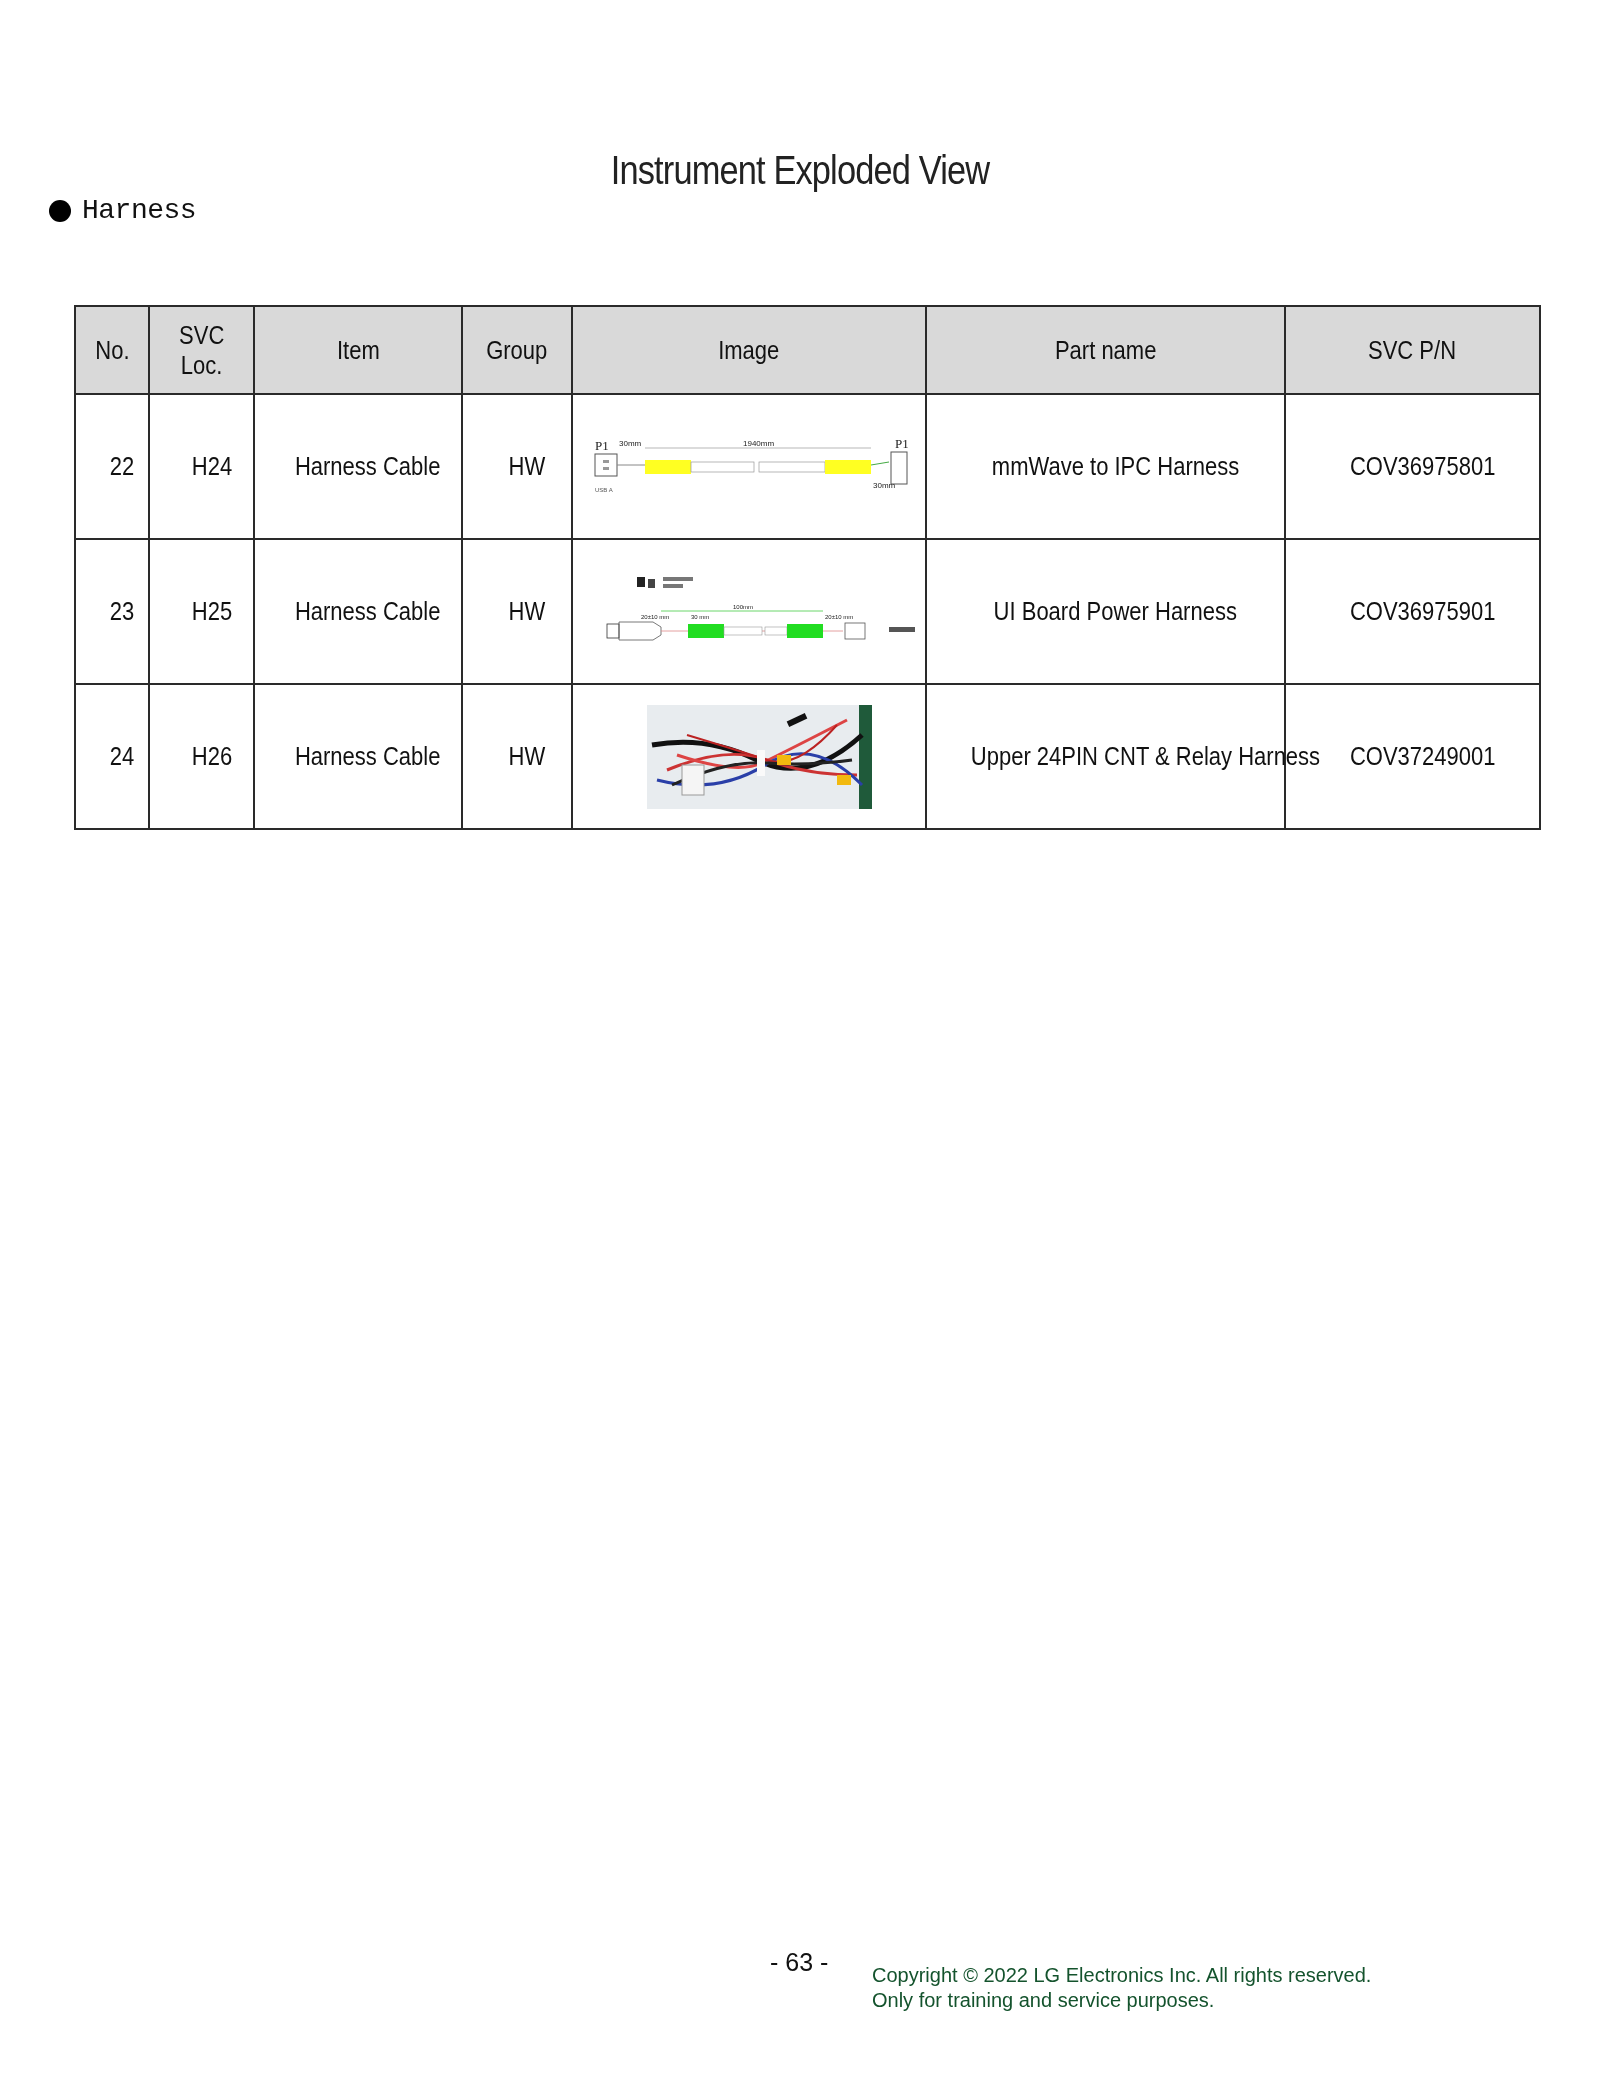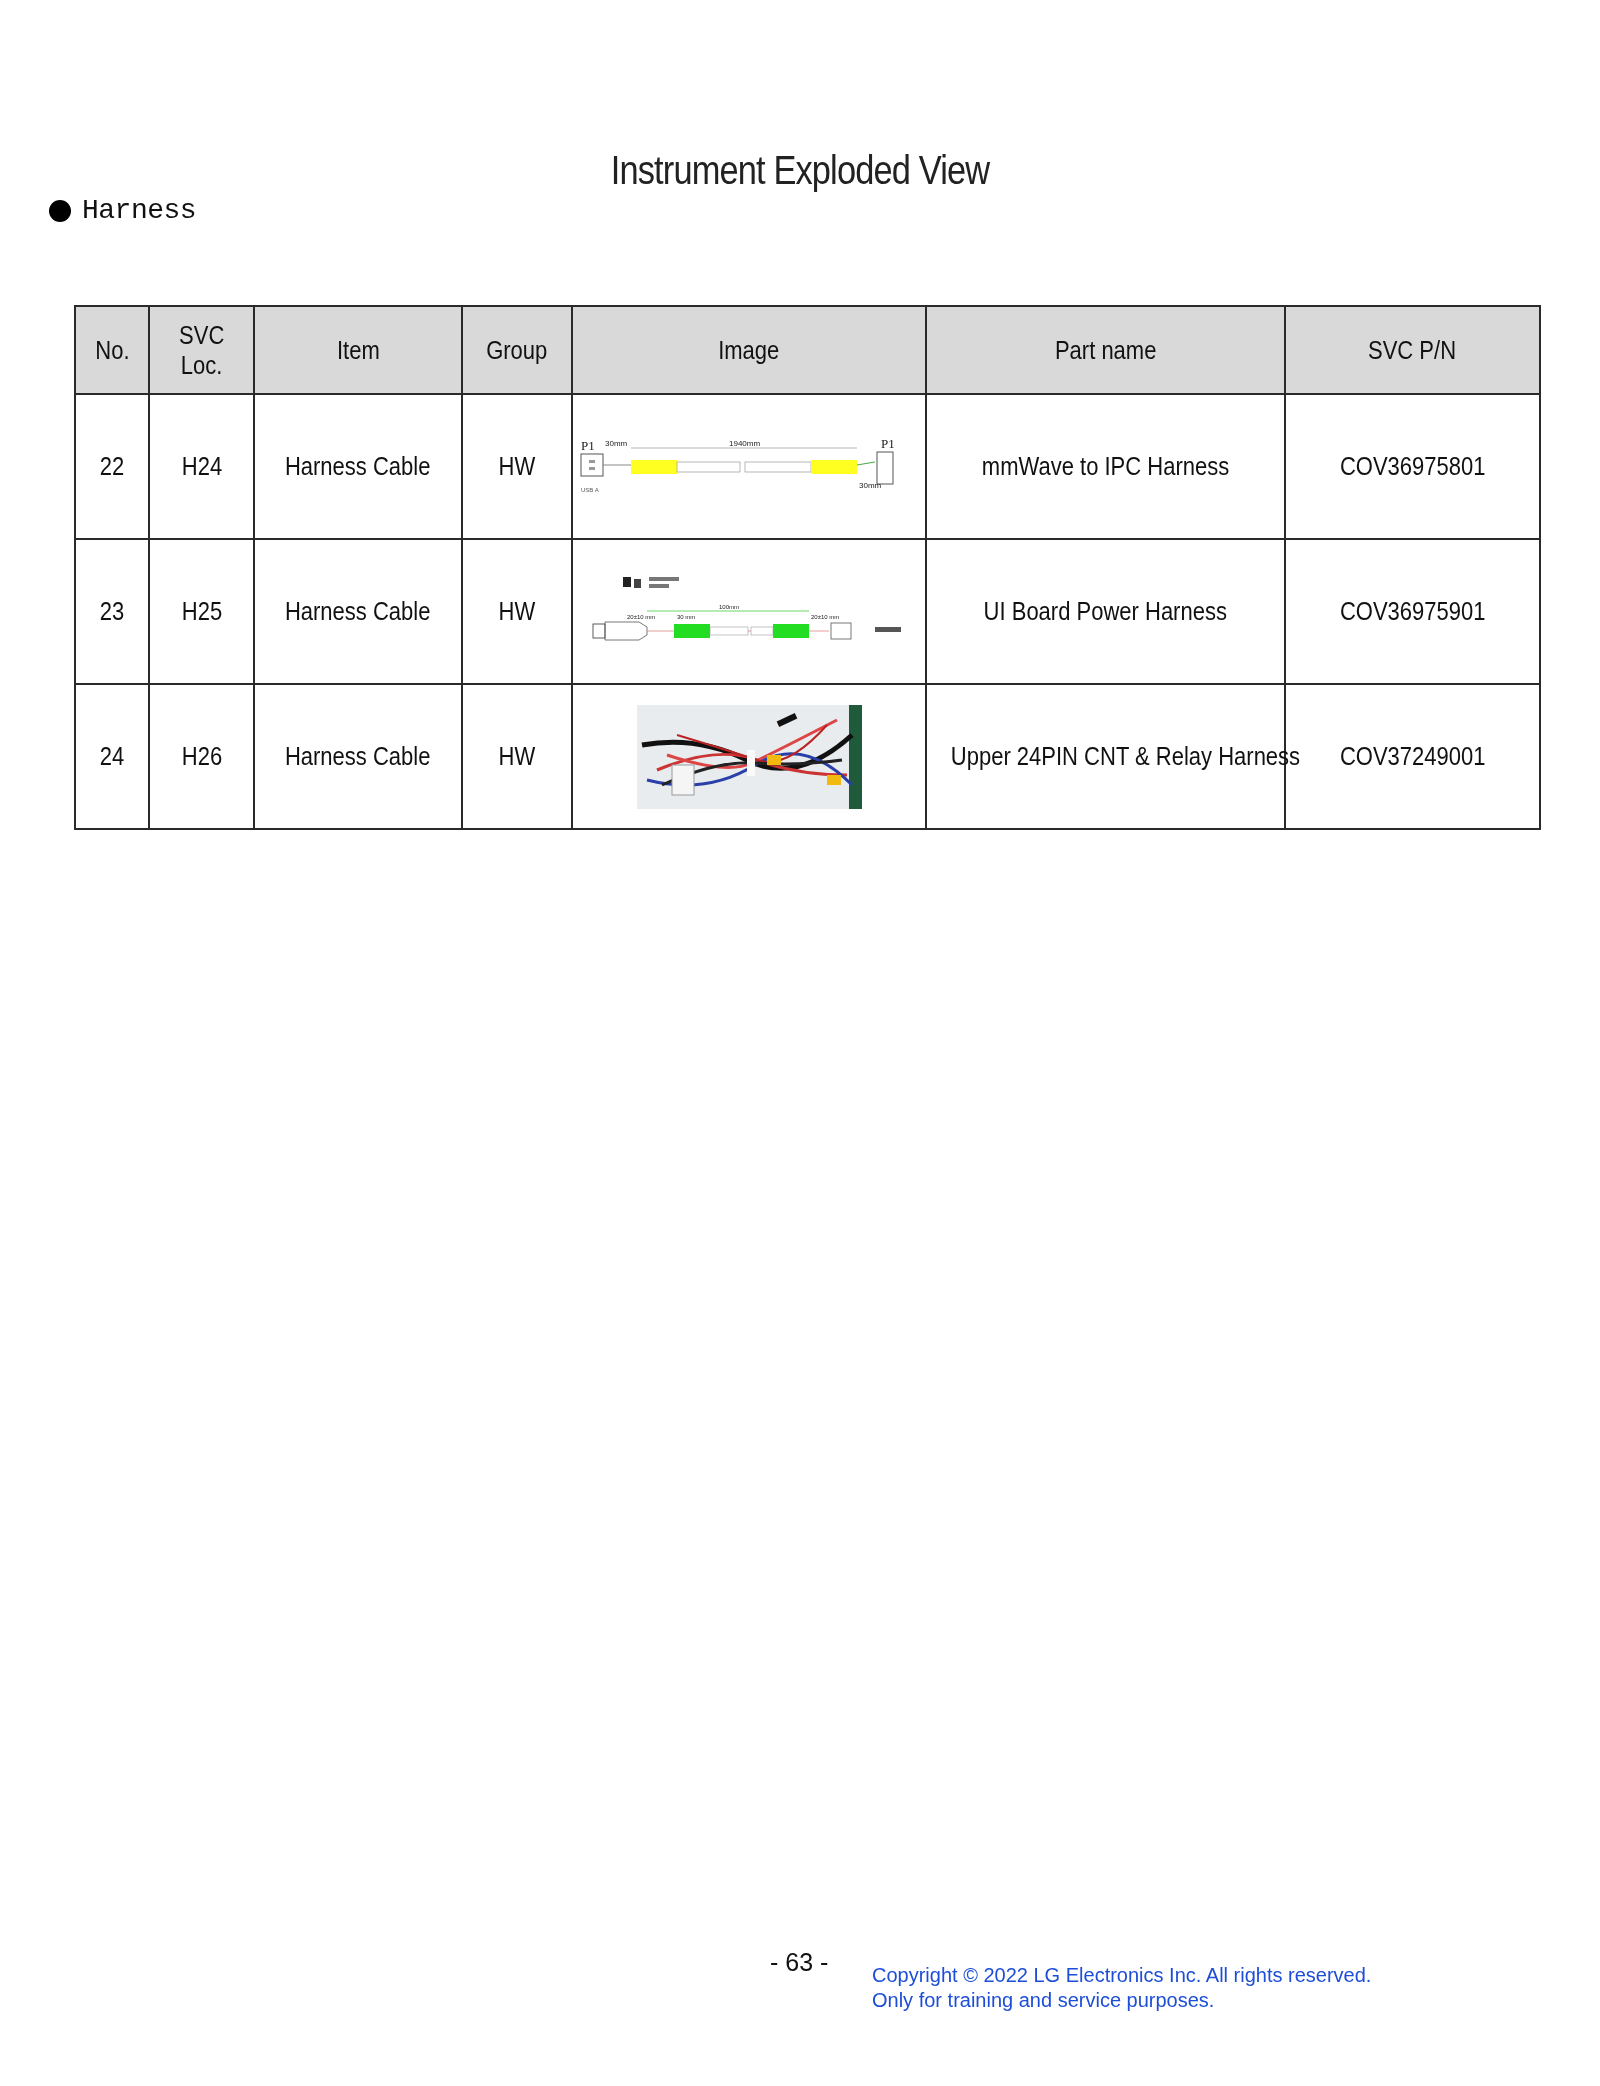--- a/index.html
+++ b/index.html
@@ -3,25 +3,25 @@
 <meta charset="utf-8">
 <style>
   html, body { margin:0; padding:0; background:#fff; }
   body { width:1600px; height:2086px; position:relative; overflow:hidden; font-family:"Liberation Sans", sans-serif; color:#111; }
   .title { position:absolute; left:0; width:1600px; top:148px; text-align:center; font-size:40px; letter-spacing:-1px; transform:scaleX(0.86); transform-origin:800px 0; color:#222; }
   .section { position:absolute; left:49px; top:195px; display:flex; align-items:center; font-family:Liberation Mono, monospace; font-size:28px; letter-spacing:-0.5px; }
   .bullet { width:22px; height:22px; border-radius:50%; background:#000; margin-right:11px; }
   table.parts { position:absolute; left:74px; top:273px; border-collapse:collapse; table-layout:fixed; width:1465px;margin-top:32px; }
   table.parts th, table.parts td { border:2px solid #2a2a2a; text-align:center; vertical-align:middle; font-weight:normal; padding:0; }
   table.parts th { background:#d9d9d9; height:86px; font-size:25px; line-height:30px; }
-  table.parts td { height:143px; font-size:25px; }
+  table.parts td { height:143px; font-size:25px;padding-left:20px; }
   .cond { display:inline-block; transform:scaleX(0.88); white-space:nowrap; }
   .imgcell { position:relative; }
   .footer-page { position:absolute; left:770px; top:1948px; font-size:25px; }
-  .footer-copy { position:absolute; left:872px; top:1963px; font-size:20px; line-height:25px; color:#1d4ed8; }
+  .footer-copy { position:absolute; left:872px; top:1963px; font-size:20px; line-height:25px; color:#14532d; }
   svg { display:block; margin:0 auto; }
 </style>
 </head>
 <body>
 
 <div class="title">Instrument Exploded View</div>
 
 <div class="section">
   <span class="bullet"></span>
   <span>Harness</span>

